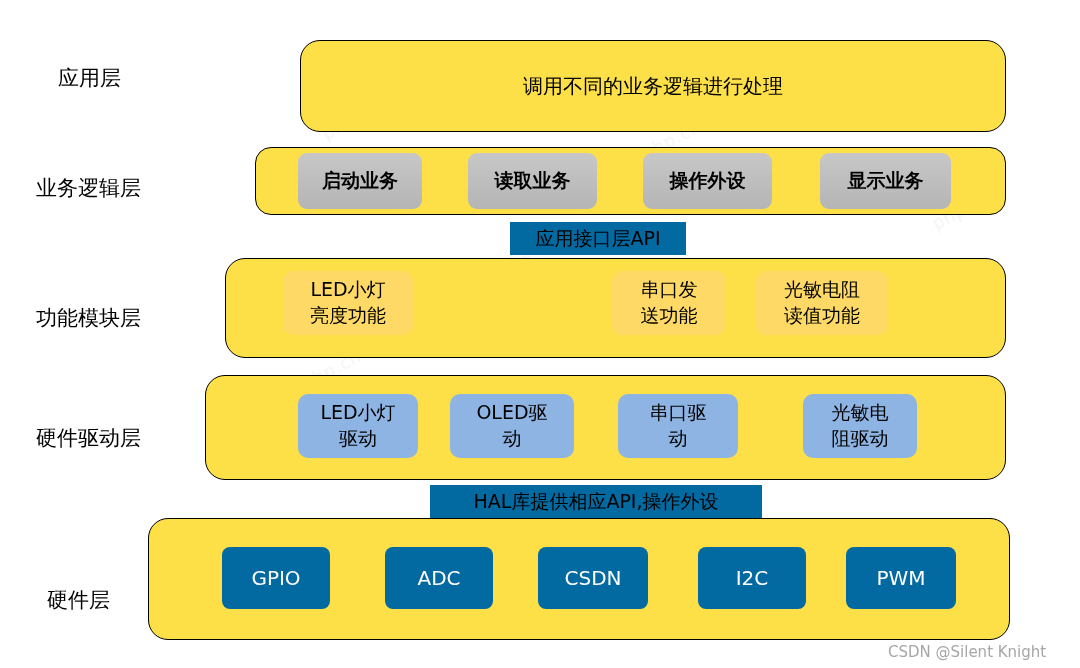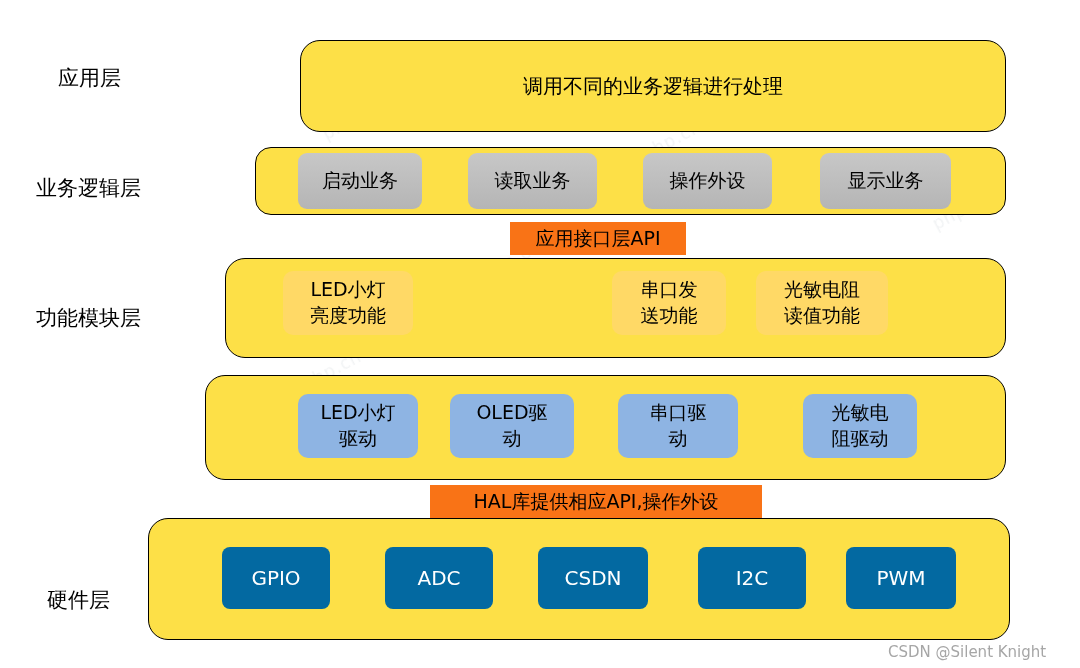--- a/index.html
+++ b/index.html
@@ -22,27 +22,27 @@
   }
   .center-text {
     position:absolute; inset:0; display:flex; align-items:center;
     justify-content:center; font-size:20px; color:#000;
   }
   .chip {
     position:absolute; display:flex; align-items:center; justify-content:center;
     text-align:center; color:#000; white-space:pre-line; line-height:1.35;
     box-sizing:border-box;
   }
-  .chip.gray  { background:linear-gradient(#c7c7c7,#b5b5b5); border-radius:9px; font-size:19px; }
+  .chip.gray  { background:linear-gradient(#c7c7c7,#b5b5b5); border-radius:9px; font-size:19px;font-weight:bold; }
   .chip.yellow{ background:#ffd966; border-radius:10px; font-size:19px; }
   .chip.blue  { background:#8eb4e3; border-radius:10px; font-size:19px; }
   .chip.green { background:#0369a1; border-radius:8px; font-size:20px; color:#ffffff; }
   .band {
     position:absolute; display:flex; align-items:center; justify-content:center;
-    background:#f97316; color:#000; font-size:19px; white-space:nowrap;
+    background:#0369a1; color:#000; font-size:19px; white-space:nowrap;
   }
   .credit {
     position:absolute; color:#a6a6a6; font-size:15px; white-space:nowrap;
   }
 </style>
 </head>
 <body>
 
 <div class="canvas">
 
@@ -54,20 +54,21 @@
   <span class="bgwm" style="left:300px;top:360px">php.cn</span>
   <span class="bgwm" style="left:690px;top:440px">php.cn</span>
   <span class="bgwm" style="left:940px;top:410px">php.cn</span>
   <span class="bgwm" style="left:330px;top:540px">php.cn</span>
   <span class="bgwm" style="left:610px;top:560px">php.cn</span>
   <span class="bgwm" style="left:880px;top:600px">php.cn</span>
 
   <span class="layer-label" style="left:58px;top:64px">应用层</span>
   <span class="layer-label" style="left:36px;top:174px">业务逻辑层</span>
   <span class="layer-label" style="left:36px;top:304px">功能模块层</span>
+  <span class="layer-label" style="left:36px;top:424px">硬件驱动层</span>
   <span class="layer-label" style="left:47px;top:586px">硬件层</span>
 
   <div class="outer-box" style="left:300px;top:40px;width:706px;height:92px">
     <div class="center-text">调用不同的业务逻辑进行处理</div>
   </div>
 
   <div class="outer-box" style="left:255px;top:147px;width:751px;height:68px;border-radius:16px"></div>
   <div class="chip gray" style="left:298px;top:153px;width:124px;height:56px">启动业务</div>
   <div class="chip gray" style="left:468px;top:153px;width:129px;height:56px">读取业务</div>
   <div class="chip gray" style="left:643px;top:153px;width:129px;height:56px">操作外设</div>

